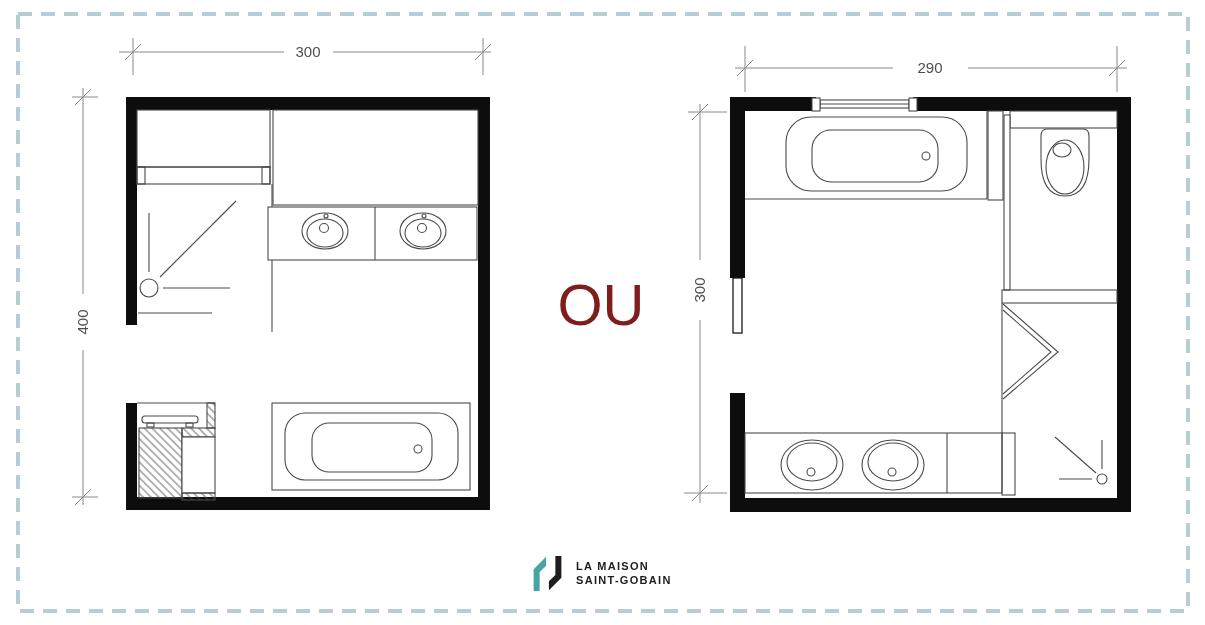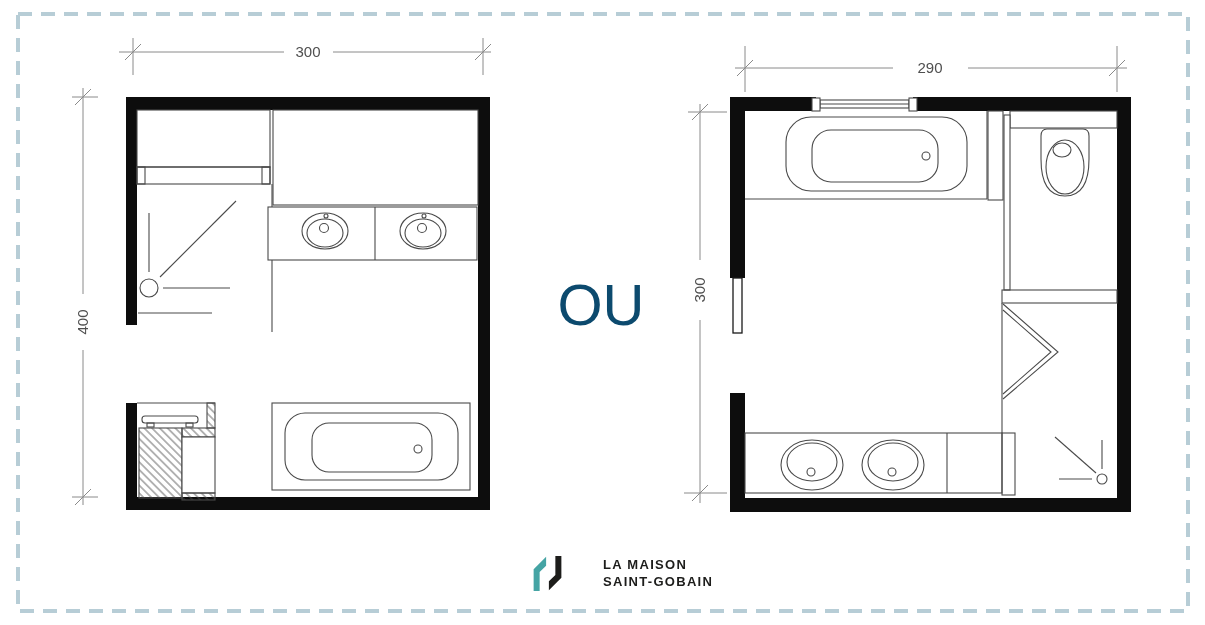--- a/index.html
+++ b/index.html
@@ -7,28 +7,27 @@
     width:1205px;height:625px;background:#ffffff;overflow:hidden;
     font-family:"Liberation Sans", sans-serif;position:relative;
   }
   .stage{position:absolute;inset:0;border-radius:15px;}
   .frame-svg{position:absolute;left:0;top:0;}
   .plan{position:absolute;}
   .plan-left{left:60px;top:30px;width:450px;height:500px;}
   .plan-right{left:665px;top:40px;width:490px;height:485px;}
   .ou{
     position:absolute;left:545px;top:276px;width:112px;text-align:center;
-    font-size:58px;line-height:1;color:#0c4a6e;font-weight:400;letter-spacing:0px;
+    font-size:58px;line-height:1;color:#7f1d1d;font-weight:400;letter-spacing:0px;
   }
   .logo{position:absolute;left:529px;top:553px;display:flex;align-items:center;gap:10px;}
   .logo-text{display:flex;flex-direction:column;justify-content:center;}
   .logo-text span{
-    font-size:13px;font-weight:bold;letter-spacing:1.3px;color:#1d1d1b;line-height:1.25;
+    font-size:11px;font-weight:bold;letter-spacing:1.3px;color:#1d1d1b;line-height:1.25;
     white-space:nowrap;
-    margin-left:27px;
   }
   svg text{font-family:"Liberation Sans", sans-serif;font-size:15px;fill:#4f4f4f;}
   .dim line,.dim path{stroke:#8a8a8a;stroke-width:1;fill:none;}
   .fx{stroke:#4a4a4a;stroke-width:1.1;fill:none;}
   .wall{fill:#0d0d0d;stroke:none;}
   .whitebox{fill:#ffffff;stroke:#4a4a4a;stroke-width:1.1;}
   .doorleaf{fill:#ffffff;stroke:#1a1a1a;stroke-width:1.3;}
 </style>
 </head>
 <body>

